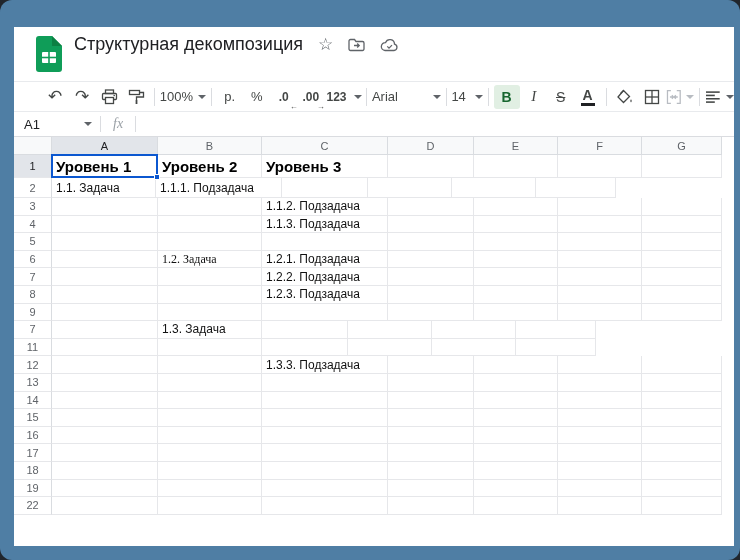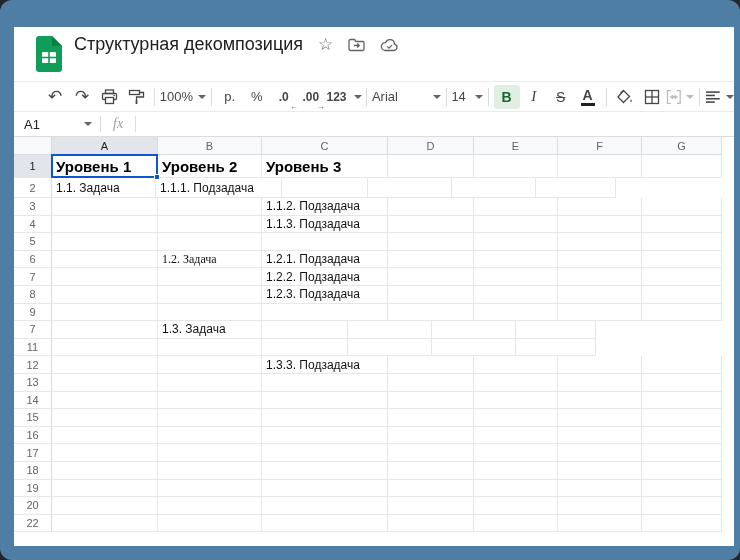--- a/index.html
+++ b/index.html
@@ -391,30 +391,20 @@
           <div class="rnum" style="width: 38px; height: 17.6px;">19</div>
           <div class="cell" style="width: 106px; height: 17.6px;"></div>
           <div class="cell" style="width: 104px; height: 17.6px;"></div>
           <div class="cell" style="width: 126px; height: 17.6px;"></div>
           <div class="cell" style="width: 86px; height: 17.6px;"></div>
           <div class="cell" style="width: 84px; height: 17.6px;"></div>
           <div class="cell" style="width: 84px; height: 17.6px;"></div>
           <div class="cell" style="width: 80px; height: 17.6px;"></div>
         </div>
         <div class="grow">
-          <div class="rnum" style="width: 38px; height: 17.6px;">20</div>
-          <div class="cell" style="width: 106px; height: 17.6px;"></div>
-          <div class="cell" style="width: 104px; height: 17.6px;"></div>
-          <div class="cell" style="width: 126px; height: 17.6px;"></div>
-          <div class="cell" style="width: 86px; height: 17.6px;"></div>
-          <div class="cell" style="width: 84px; height: 17.6px;"></div>
-          <div class="cell" style="width: 84px; height: 17.6px;"></div>
-          <div class="cell" style="width: 80px; height: 17.6px;"></div>
-        </div>
-        <div class="grow">
           <div class="rnum" style="width: 38px; height: 17.6px; text-align: right;">22</div>
           <div class="cell" style="width: 106px; height: 17.6px;"></div>
           <div class="cell" style="width: 104px; height: 17.6px;"></div>
           <div class="cell" style="width: 126px; height: 17.6px;"></div>
           <div class="cell" style="width: 86px; height: 17.6px;"></div>
           <div class="cell" style="width: 84px; height: 17.6px;"></div>
           <div class="cell" style="width: 84px; height: 17.6px;"></div>
           <div class="cell" style="width: 80px; height: 17.6px;"></div>
         </div>
         <div class="sel-box" style="left: 37px; top: 17px; width: 107px; height: 24px; border-color: rgb(11, 87, 208);">

